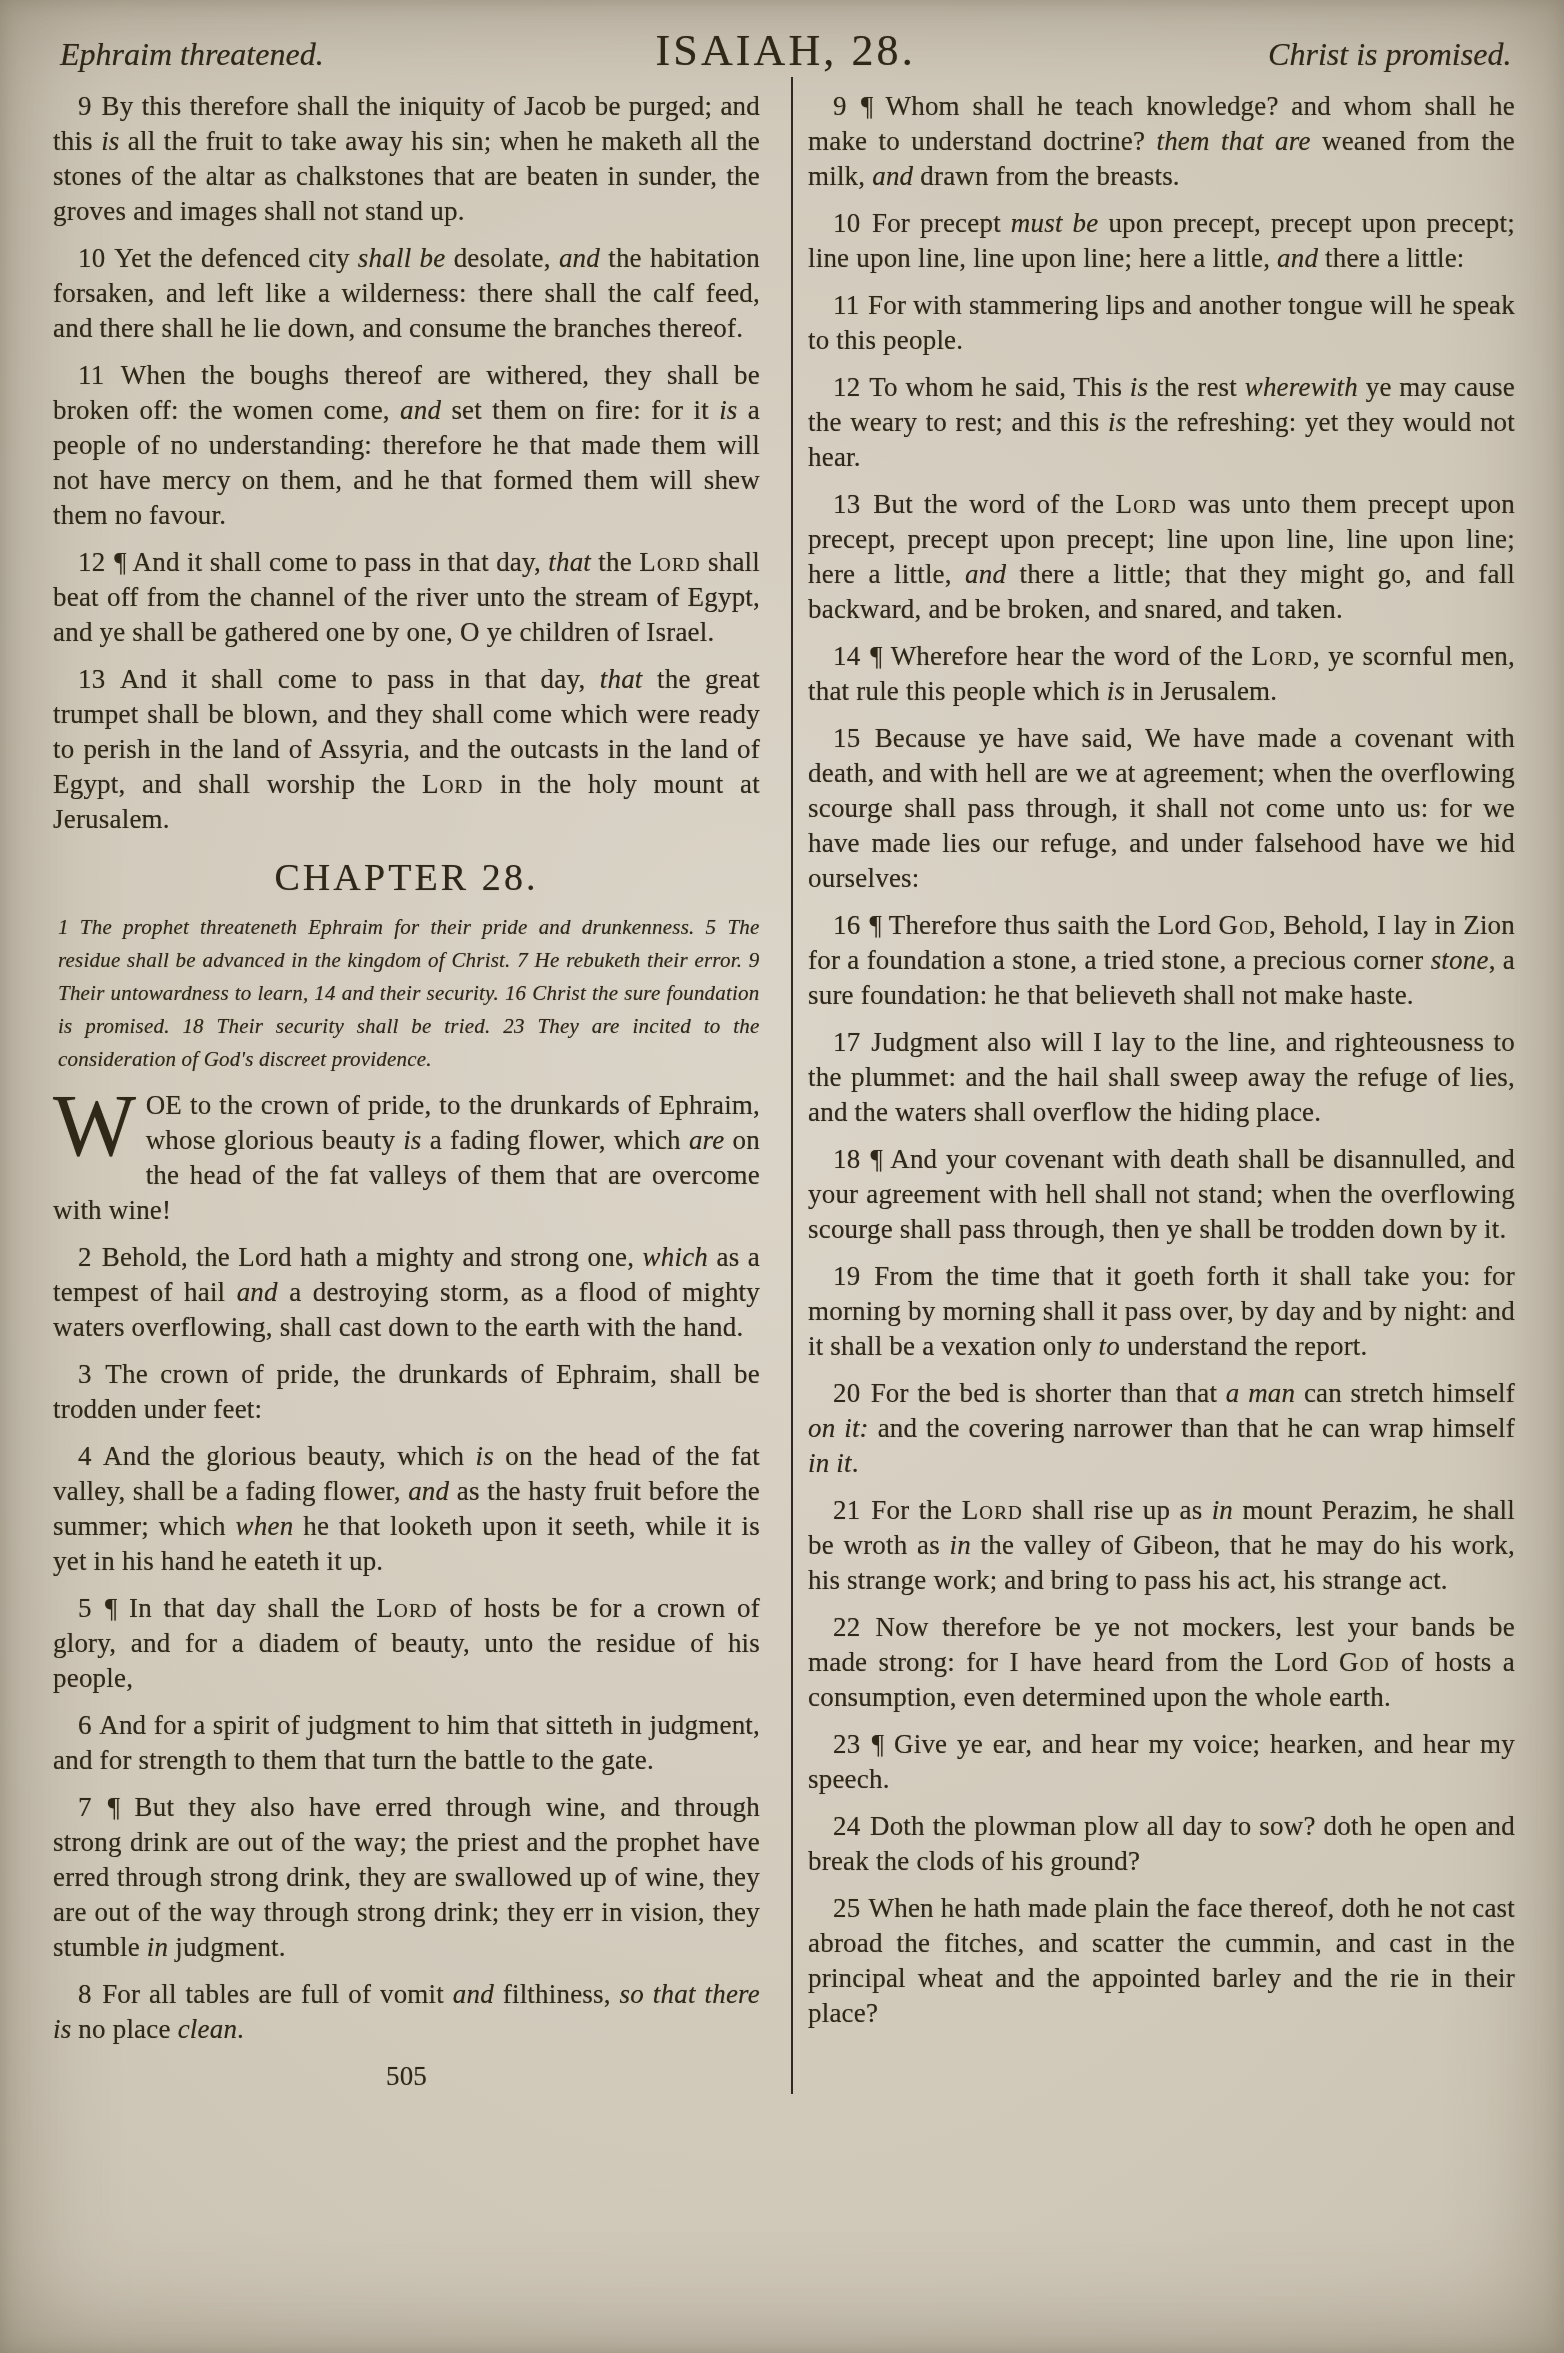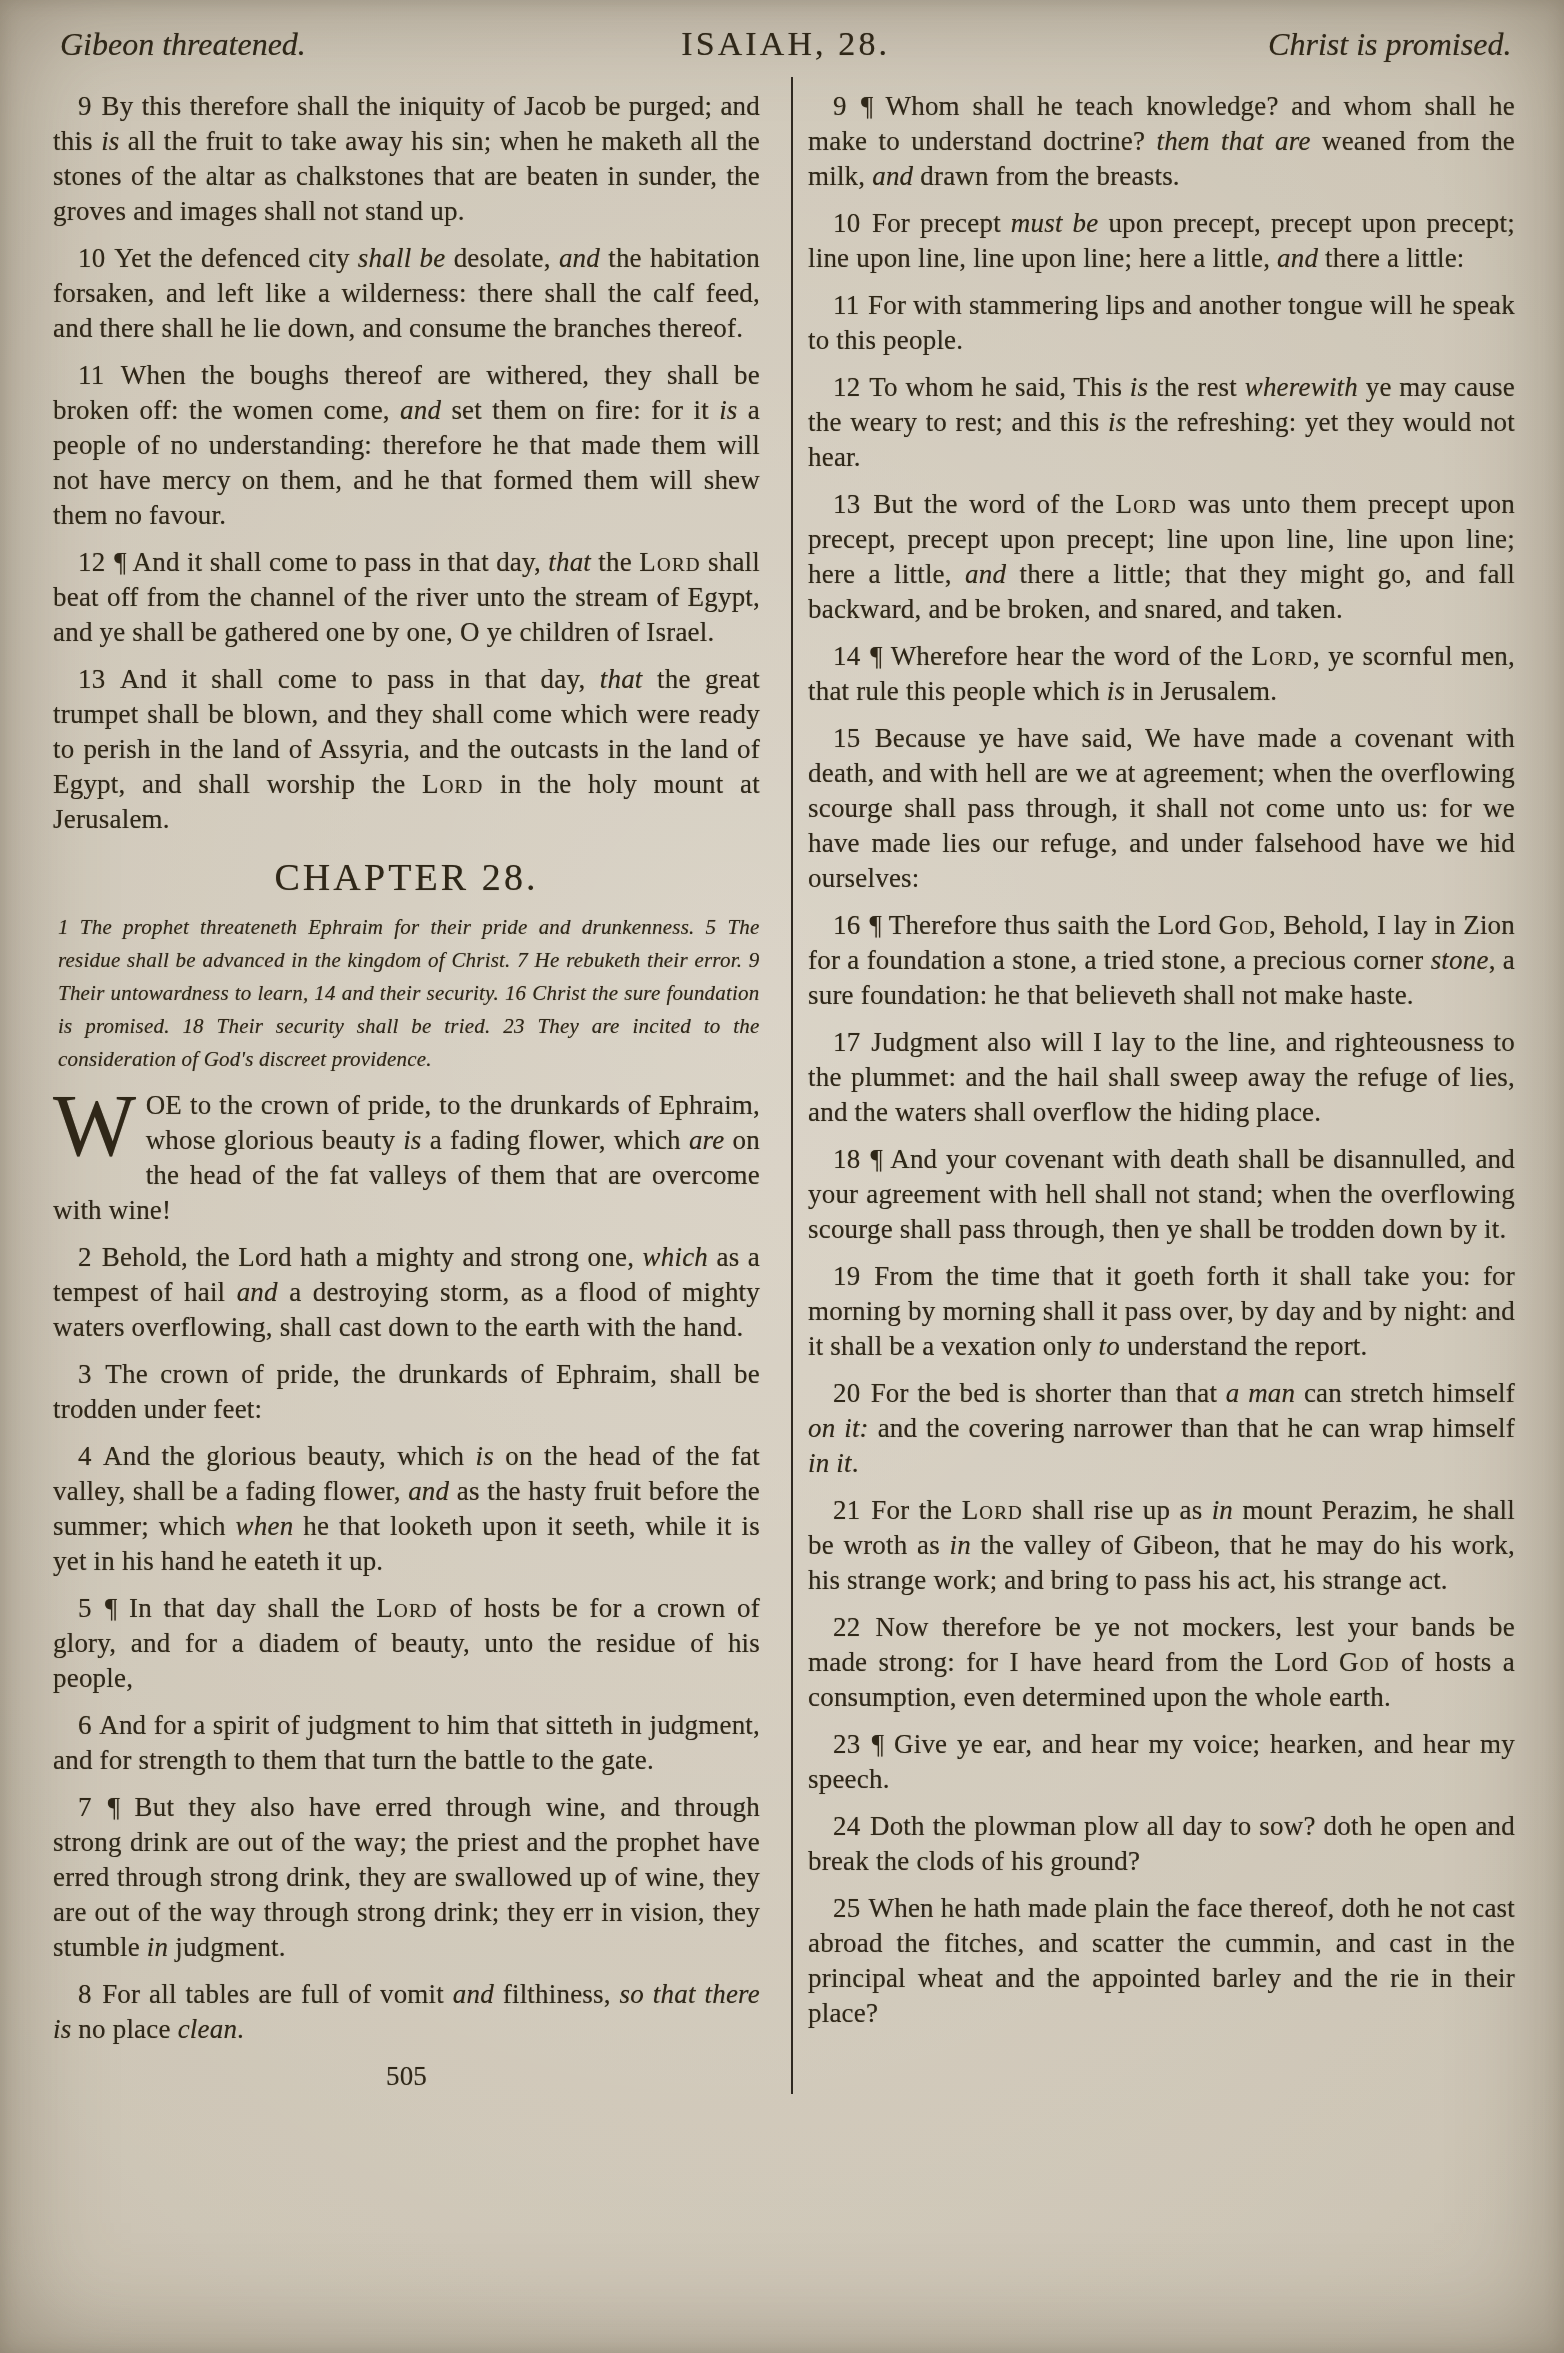--- a/index.html
+++ b/index.html
@@ -16,21 +16,21 @@
       radial-gradient(ellipse 130% 115% at 47% 42%, rgba(255,255,255,0.18), rgba(255,255,255,0) 62%),
       radial-gradient(ellipse 120% 108% at 50% 50%, #d3cbbc 0%, #ccc4b4 52%, #c0b7a6 78%, #a89e8b 94%, #948a75 100%);
     box-shadow: inset 0 0 110px rgba(84,72,52,0.45), inset 0 0 20.3px rgba(84,72,52,0.22);
   }
   .running-head{
     display:grid;grid-template-columns:1fr auto 1fr;align-items:baseline;
     padding:4.7px 15.6px 0 19px;height:50px;box-sizing:border-box;
     text-shadow:0 0 0.8px rgba(47,39,24,0.55);
   }
   .rh-left{font-style:italic;font-size:32px;justify-self:start;}
-  .rh-center{font-size:34px;letter-spacing:3.1px;justify-self:center;}
+  .rh-center{font-size:44px;letter-spacing:3.1px;justify-self:center;}
   .rh-right{font-style:italic;font-size:32px;justify-self:end;font-family:Liberation Serif, serif;}
   .columns{display:flex;margin-top:6.3px;}
   .col{
     flex:1 1 0;min-width:0;
     font-size:27px;line-height:35px;
     text-align:justify;hyphens:auto;
     letter-spacing:0.2px;
     text-shadow:0 0 0.8px rgba(47,39,24,0.5);
   }
   .col-left{padding-right:19px;}
@@ -53,21 +53,21 @@
   }
   .sc{font-variant:small-caps;letter-spacing:1.2px;}
   i{letter-spacing:0.2px;}
   .pagenum{text-align:center;text-indent:0;font-size:27px;margin-top:7.8px;}
 </style>
 </head>
 <body>
 
 <div class="page" style="--ink: #2f2718;">
   <header class="running-head">
-    <span class="rh-left">Gibeon threatened.</span>
+    <span class="rh-left">Ephraim threatened.</span>
     <span class="rh-center">ISAIAH, 28.</span>
     <span class="rh-right">Christ is promised.</span>
   </header>
   <main class="columns">
     <section class="col col-left">
         <p class="verse"><span class="vnum">9</span> By this therefore shall the iniquity of Jacob be purged; and this <i>is</i> all the fruit to take away his sin; when he maketh all the stones of the altar as chalkstones that are beaten in sunder, the groves and images shall not stand up.</p>
         <p class="verse"><span class="vnum">10</span> Yet the defenced city <i>shall be</i> desolate, <i>and</i> the habitation forsaken, and left like a wilderness: there shall the calf feed, and there shall he lie down, and consume the branches thereof.</p>
         <p class="verse"><span class="vnum">11</span> When the boughs thereof are withered, they shall be broken off: the women come, <i>and</i> set them on fire: for it <i>is</i> a people of no understanding: therefore he that made them will not have mercy on them, and he that formed them will shew them no favour.</p>
         <p class="verse"><span class="vnum">12</span> ¶ And it shall come to pass in that day, <i>that</i> the <span class="sc">Lord</span> shall beat off from the channel of the river unto the stream of Egypt, and ye shall be gathered one by one, O ye children of Israel.</p>
         <p class="verse"><span class="vnum">13</span> And it shall come to pass in that day, <i>that</i> the great trumpet shall be blown, and they shall come which were ready to perish in the land of Assyria, and the outcasts in the land of Egypt, and shall worship the <span class="sc">Lord</span> in the holy mount at Jerusalem.</p>

